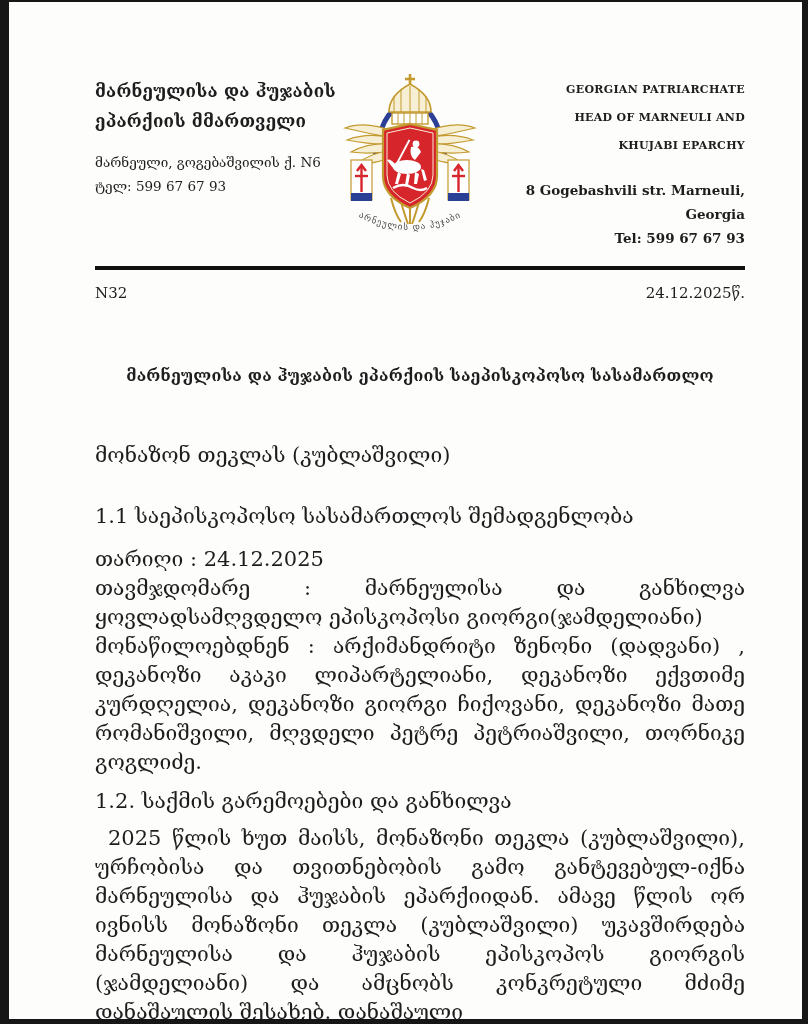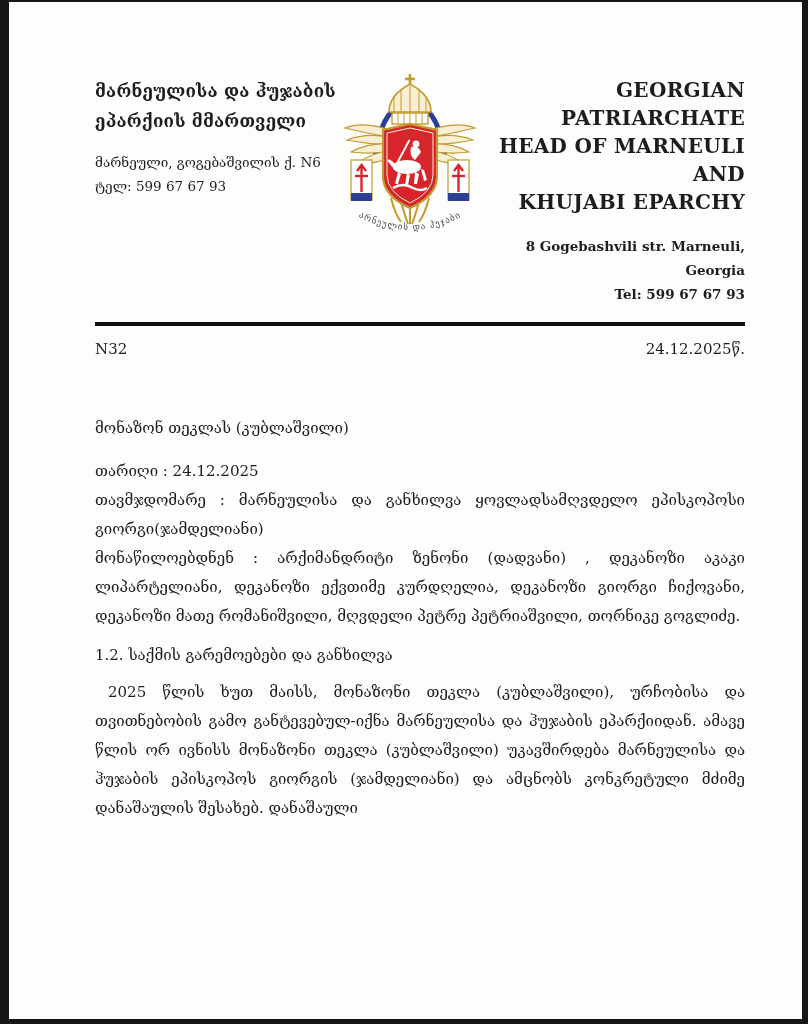--- a/index.html
+++ b/index.html
@@ -29,21 +29,21 @@
   .lh-left .org-line {
     font-size:17px; line-height:30px; font-weight:700; letter-spacing:.2px;
   }
   .lh-left .addr-block { margin-top:14px; }
   .lh-left .addr-line { font-size:13.5px; line-height:24px; font-weight:400; }
 
   .lh-emblem { width:134px; flex:0 0 134px; margin-top:-4px; }
 
   .lh-right { flex:1; text-align:right; }
   .lh-right .org-line {
-    font-size:20px; line-height:28px; font-weight:700; letter-spacing:.3px;
+    font-size:11px; line-height:28px; font-weight:700; letter-spacing:.3px;
   }
   .lh-right .addr-block { margin-top:18px; }
   .lh-right .addr-line { font-size:13.5px; line-height:24px; font-weight:700; }
 
   .rule {
     margin-top:16px; height:4px; background:#111; width:100%;
   }
 
   .doc-row {
     margin-top:14px; display:flex; justify-content:space-between;
@@ -52,21 +52,21 @@
 
   
   .doc-title {
     margin-top:64px; text-align:center; font-weight:700;
     font-size:16px; letter-spacing:.2px;
   }
   .addressee   { margin-top:56px; font-size:15px; }
   .sec-heading { margin-top:32px; font-size:15px; }
   .meta-block  { margin-top:14px; }
   .body-par {
-    font-size:15px; line-height:29px; text-align:justify;
+    font-size:21px; line-height:29px; text-align:justify;
   }
   .sec2       { margin-top:10px; }
   .case-par   { margin-top:12px; }
   .narrative  { margin-top:8px; text-indent:13px; }
 </style>
 </head>
 <body>
 
 <div class="edge edge-left"></div>
 <div class="edge edge-right"></div>
@@ -185,23 +185,25 @@
     </div>
   </div>
 
   <div class="rule"></div>
 
   <div class="doc-row">
     <span>N32</span>
     <span>24.12.2025წ.</span>
   </div>
 
+  <div class="doc-title">მარნეულისა და ჰუჯაბის ეპარქიის საეპისკოპოსო სასამართლო</div>
 
   <div class="addressee body-par">მონაზონ თეკლას (კუბლაშვილი)</div>
 
+  <div class="sec-heading body-par">1.1 საეპისკოპოსო სასამართლოს შემადგენლობა</div>
 
   <div class="meta-block">
     <div class="body-par">თარიღი : 24.12.2025</div>
     <div class="body-par">თავმჯდომარე : მარნეულისა და განხილვა ყოვლადსამღვდელო ეპისკოპოსი გიორგი(ჯამდელიანი)</div>
     <div class="body-par">მონაწილოებდნენ : არქიმანდრიტი ზენონი (დადვანი) , დეკანოზი აკაკი ლიპარტელიანი, დეკანოზი ექვთიმე კურდღელია, დეკანოზი გიორგი ჩიქოვანი, დეკანოზი მათე რომანიშვილი, მღვდელი პეტრე პეტრიაშვილი, თორნიკე გოგლიძე.</div>
   </div>
 
   <div class="sec-heading sec2 body-par">1.2. საქმის გარემოებები და განხილვა</div>
 
 

